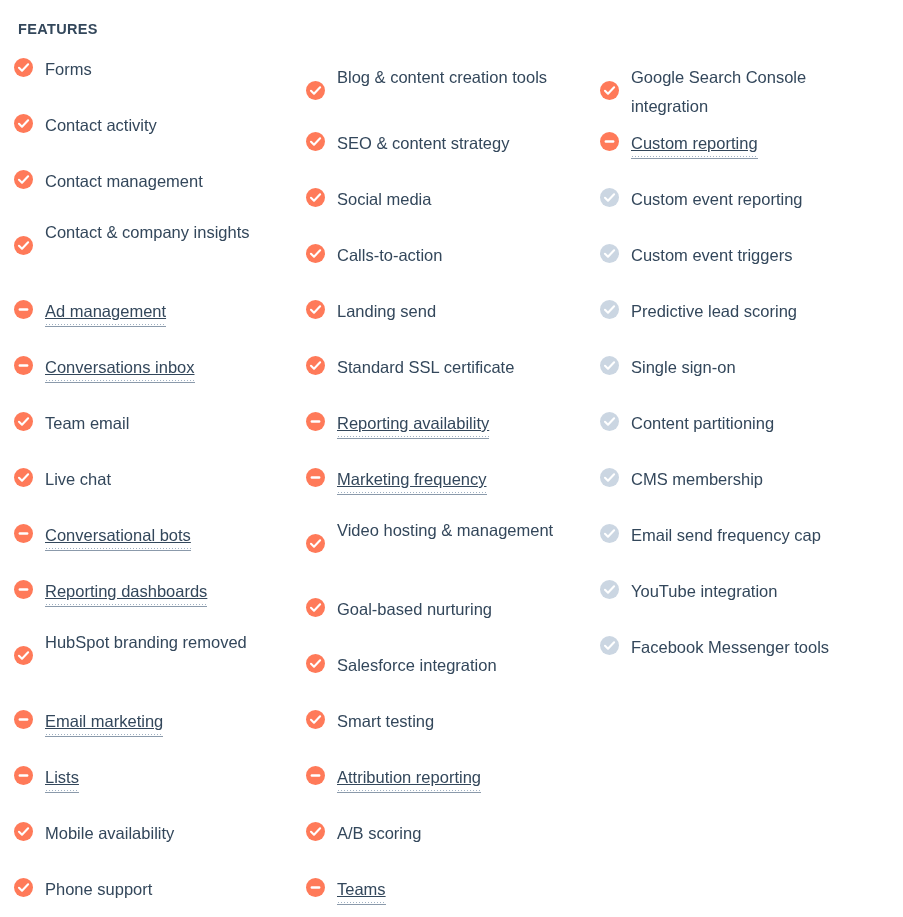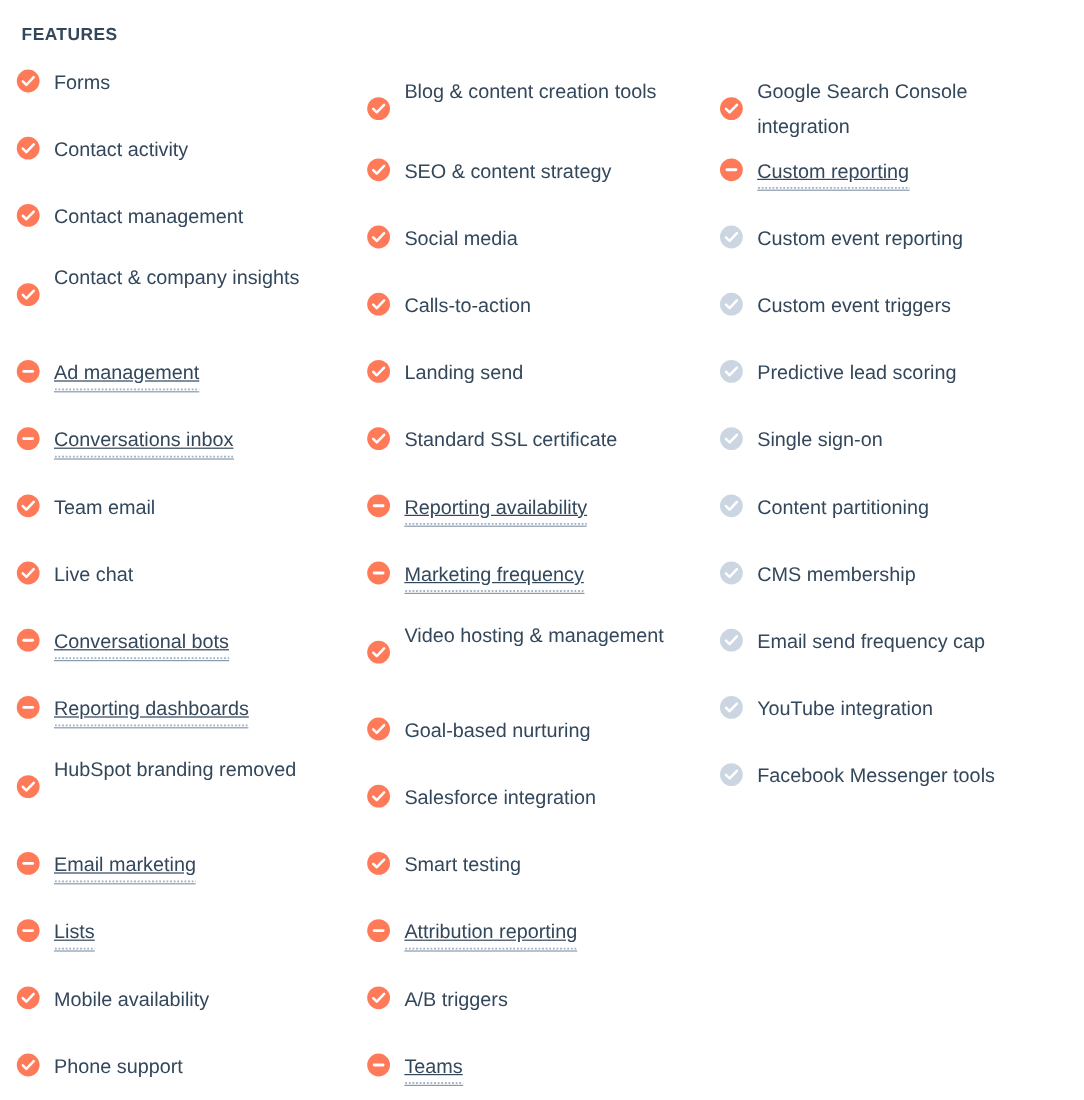--- a/index.html
+++ b/index.html
@@ -336,21 +336,21 @@
           </svg>
         </span>
         <span class="feature-label has-tooltip">Attribution reporting</span>
       </div>
       <div class="feature-item" style="top: 822px;">
         <span class="feature-icon">
           <svg viewBox="0 0 19 19" aria-hidden="true">
             <path d="M5.0 9.8 L8.0 12.7 L14.1 6.3" fill="none" stroke="#ffffff" stroke-width="2.1" stroke-linecap="round" stroke-linejoin="round"></path>
           </svg>
         </span>
-        <span class="feature-label">A/B triggers</span>
+        <span class="feature-label">A/B scoring</span>
       </div>
       <div class="feature-item" style="top: 878px;">
         <span class="feature-icon">
           <svg viewBox="0 0 19 19" aria-hidden="true">
             <rect x="4.6" y="8.3" width="9.8" height="2.4" rx="1.2" fill="#ffffff"></rect>
           </svg>
         </span>
         <span class="feature-label has-tooltip">Teams</span>
       </div>
     </div>

